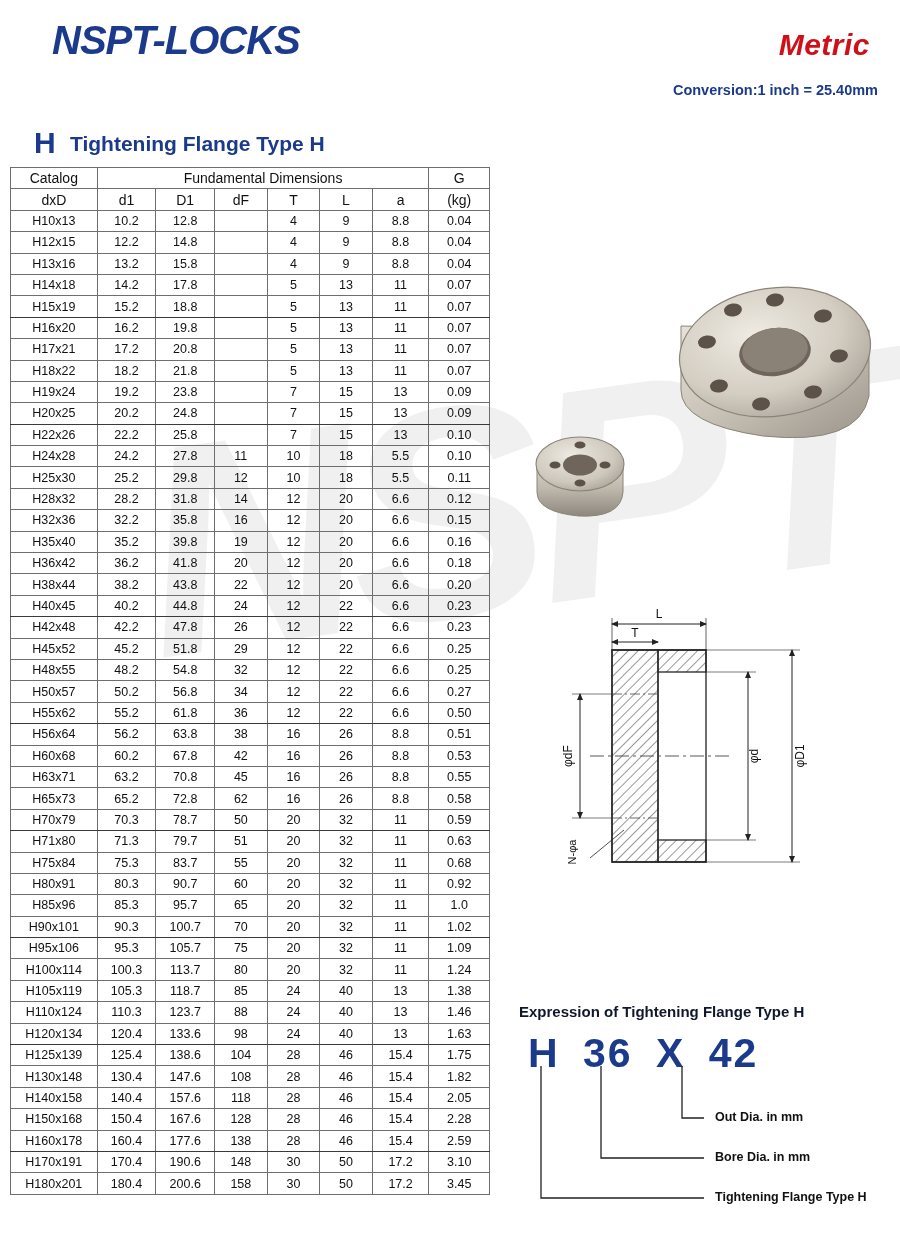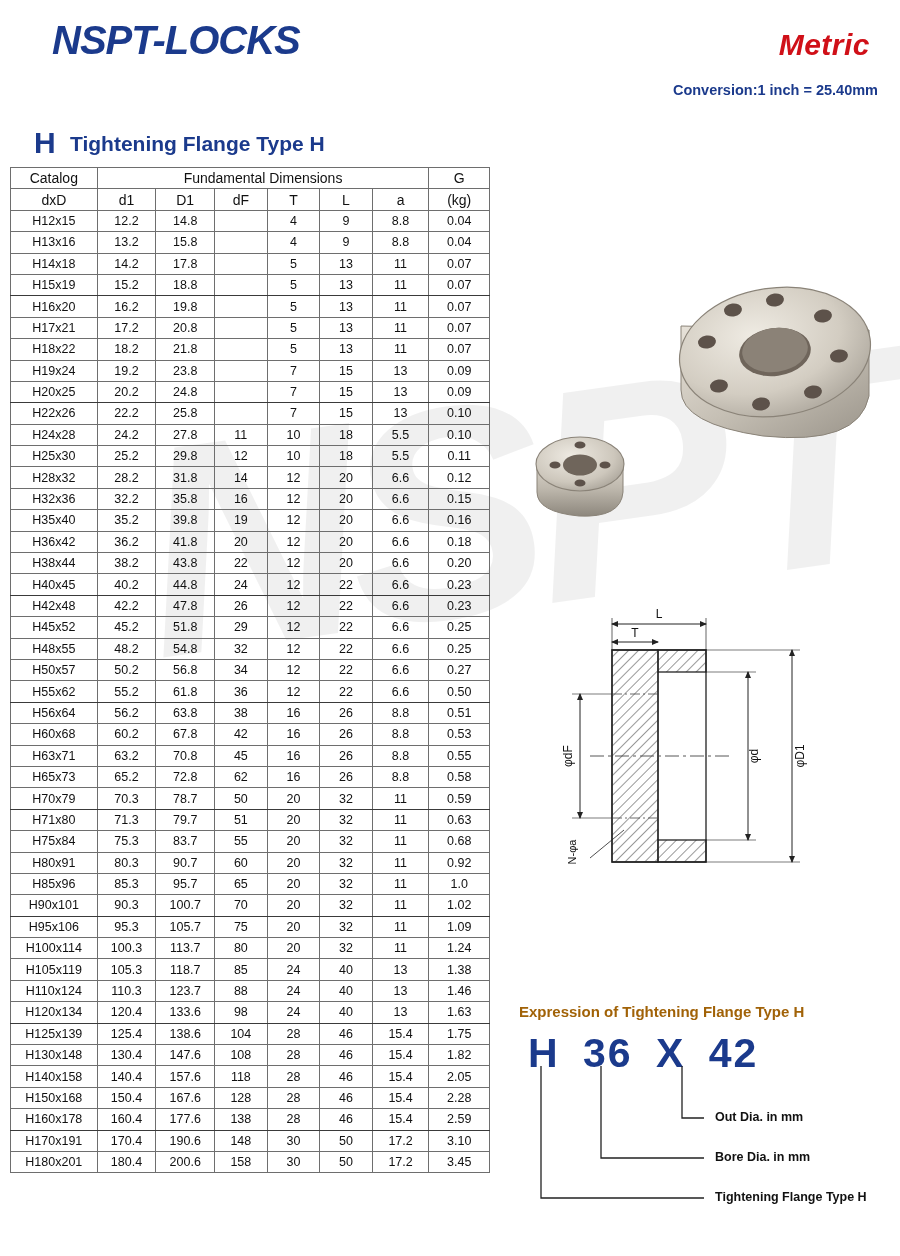--- a/index.html
+++ b/index.html
@@ -146,21 +146,21 @@
     height: 340px;
   }
 
   
   .expr-title {
     position: absolute;
     left: 519px;
     top: 1003px;
     font-size: 15px;
     font-weight: bold;
-    color: #a16207;
+    color: #0f172a;
   }
   .expr-code {
     position: absolute;
     left: 528px;
     top: 1030px;
     width: 250px;
     font-size: 41px;
     font-weight: bold;
     color: #1b3a8c;
     letter-spacing: 2px;
@@ -205,20 +205,30 @@
         <th class="col-d1">d1</th>
         <th class="col-D1">D1</th>
         <th class="col-dF">dF</th>
         <th class="col-T">T</th>
         <th class="col-L">L</th>
         <th class="col-a">a</th>
         <th class="col-G">(kg)</th>
       </tr>
     </thead>
     <tbody id="spec-body">
+        <tr>
+          <td class="name">H10x13</td>
+          <td class="col-d1">10.2</td>
+          <td class="col-D1">12.8</td>
+          <td class="col-dF"></td>
+          <td class="col-T">4</td>
+          <td class="col-L">9</td>
+          <td class="col-a">8.8</td>
+          <td class="col-G">0.04</td>
+        </tr>
         <tr>
           <td class="name">H12x15</td>
           <td class="col-d1">12.2</td>
           <td class="col-D1">14.8</td>
           <td class="col-dF"></td>
           <td class="col-T">4</td>
           <td class="col-L">9</td>
           <td class="col-a">8.8</td>
           <td class="col-G">0.04</td>
         </tr>

